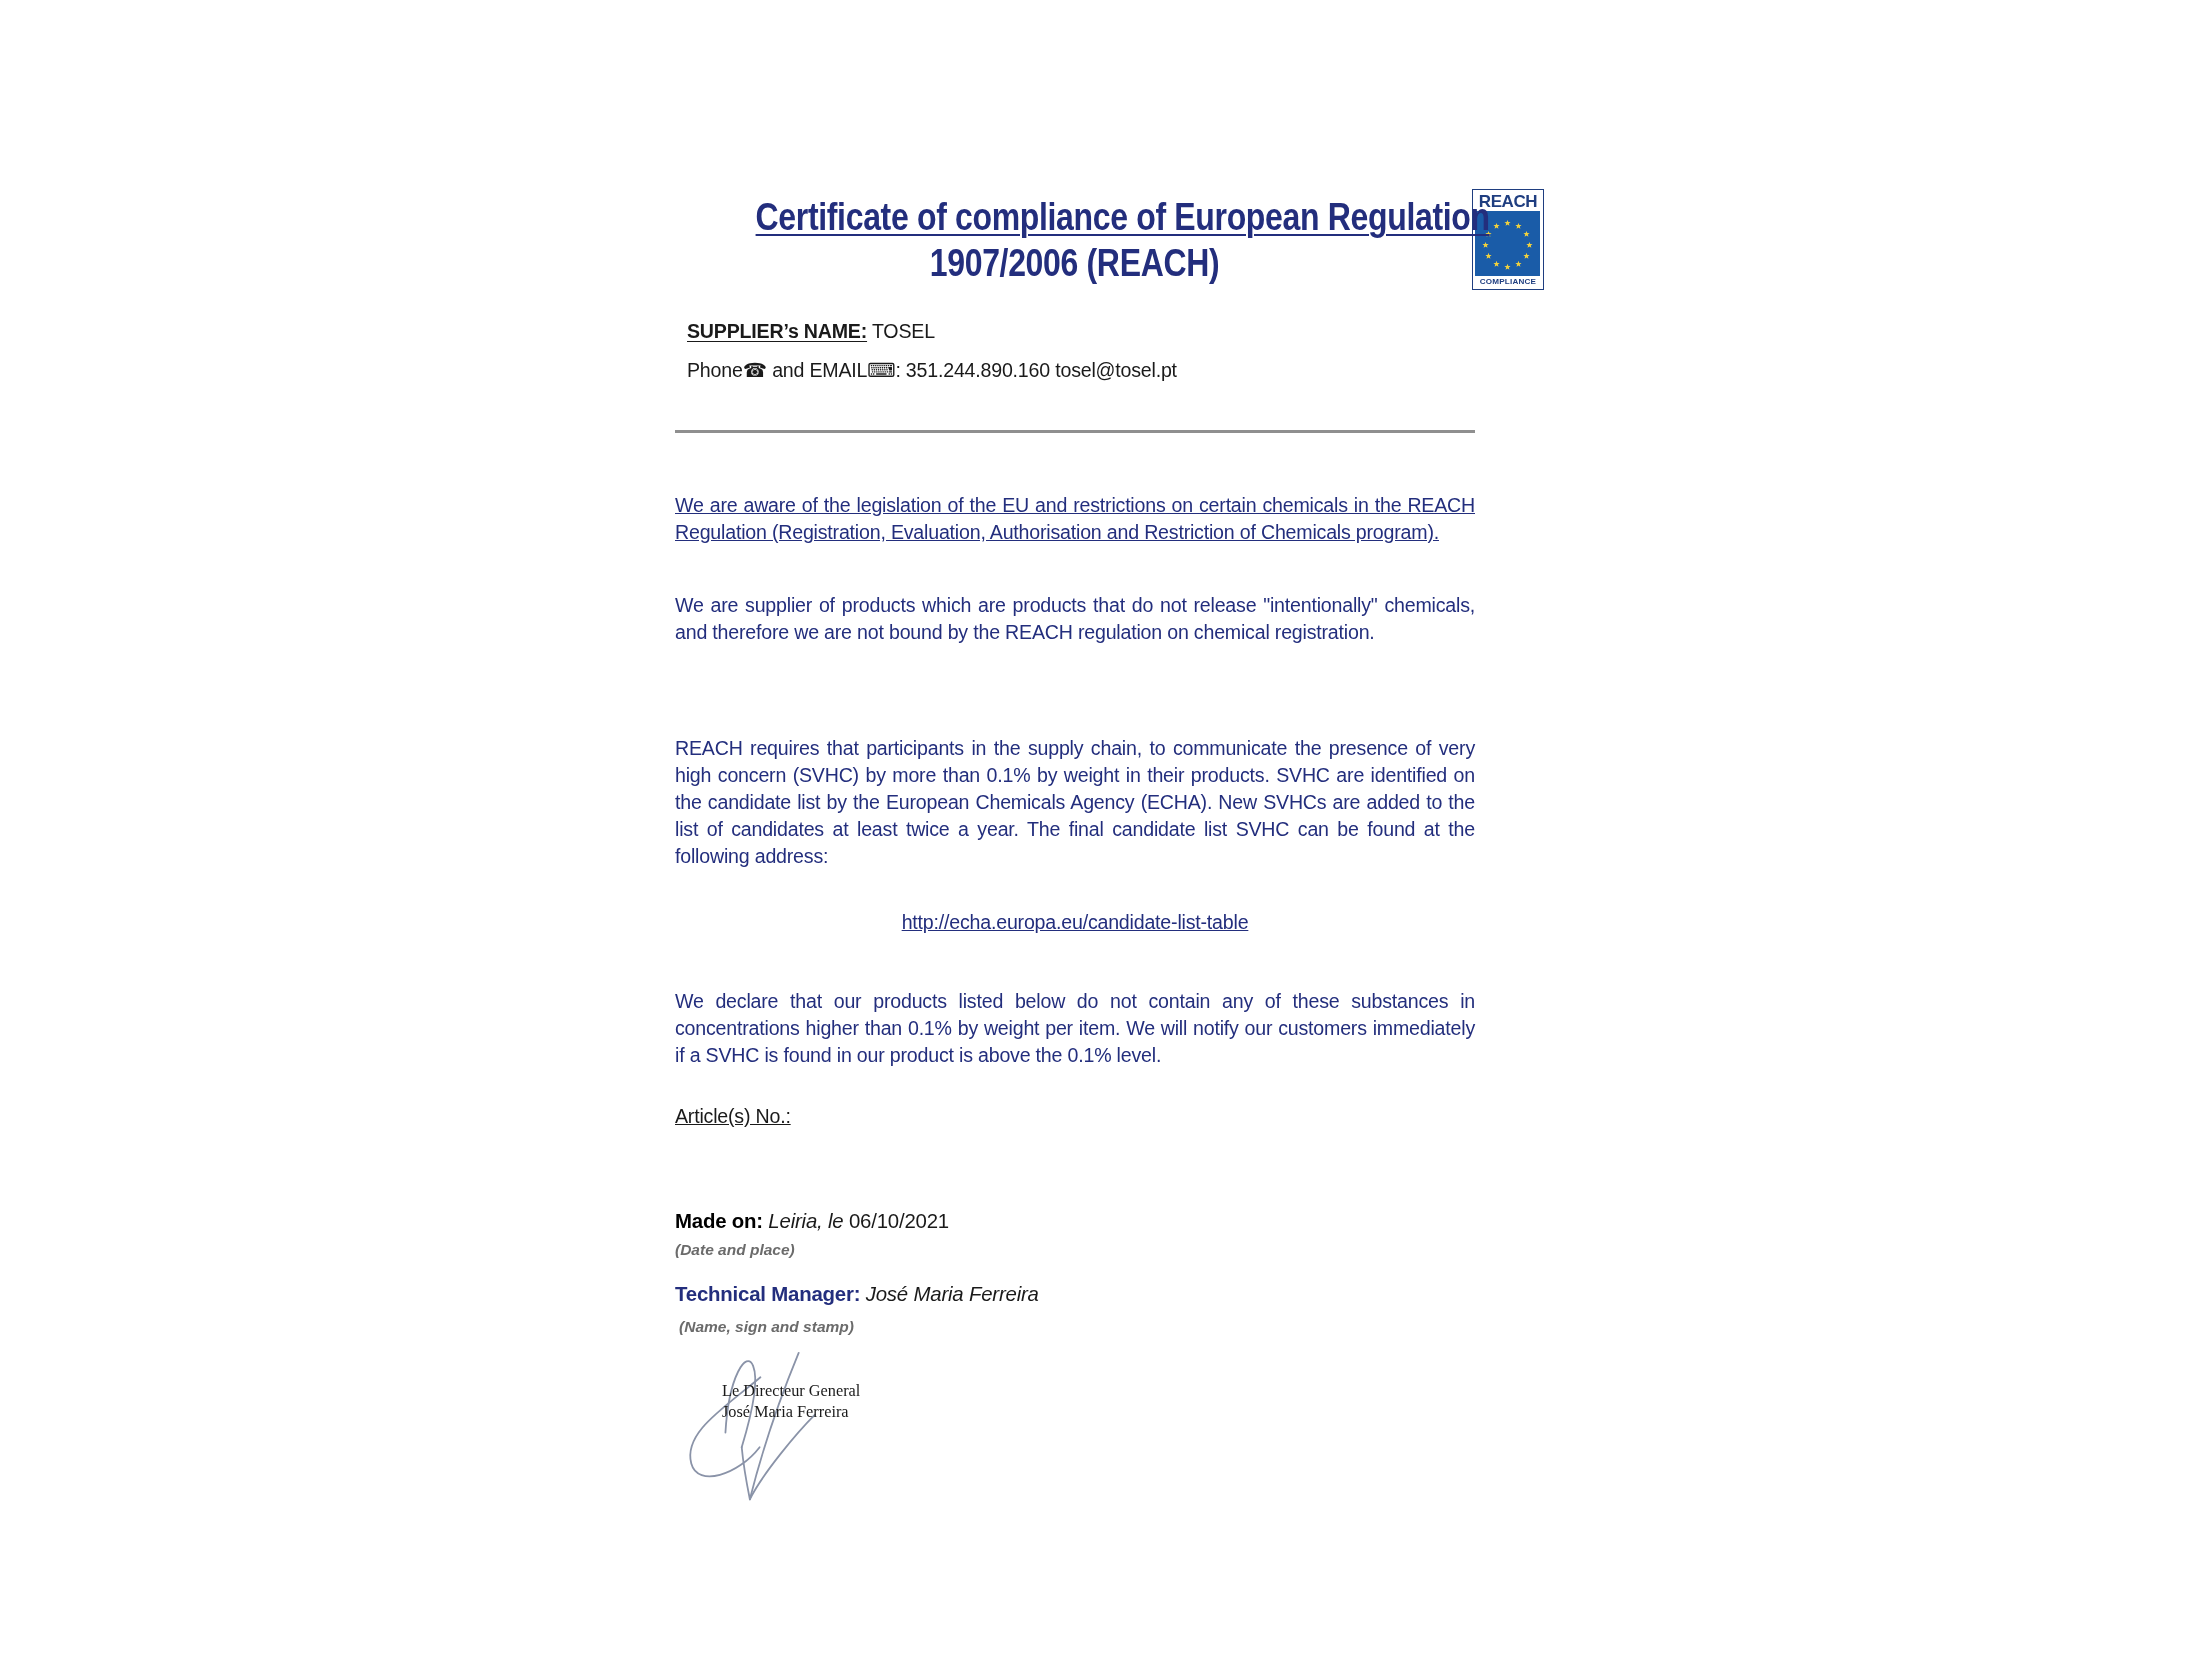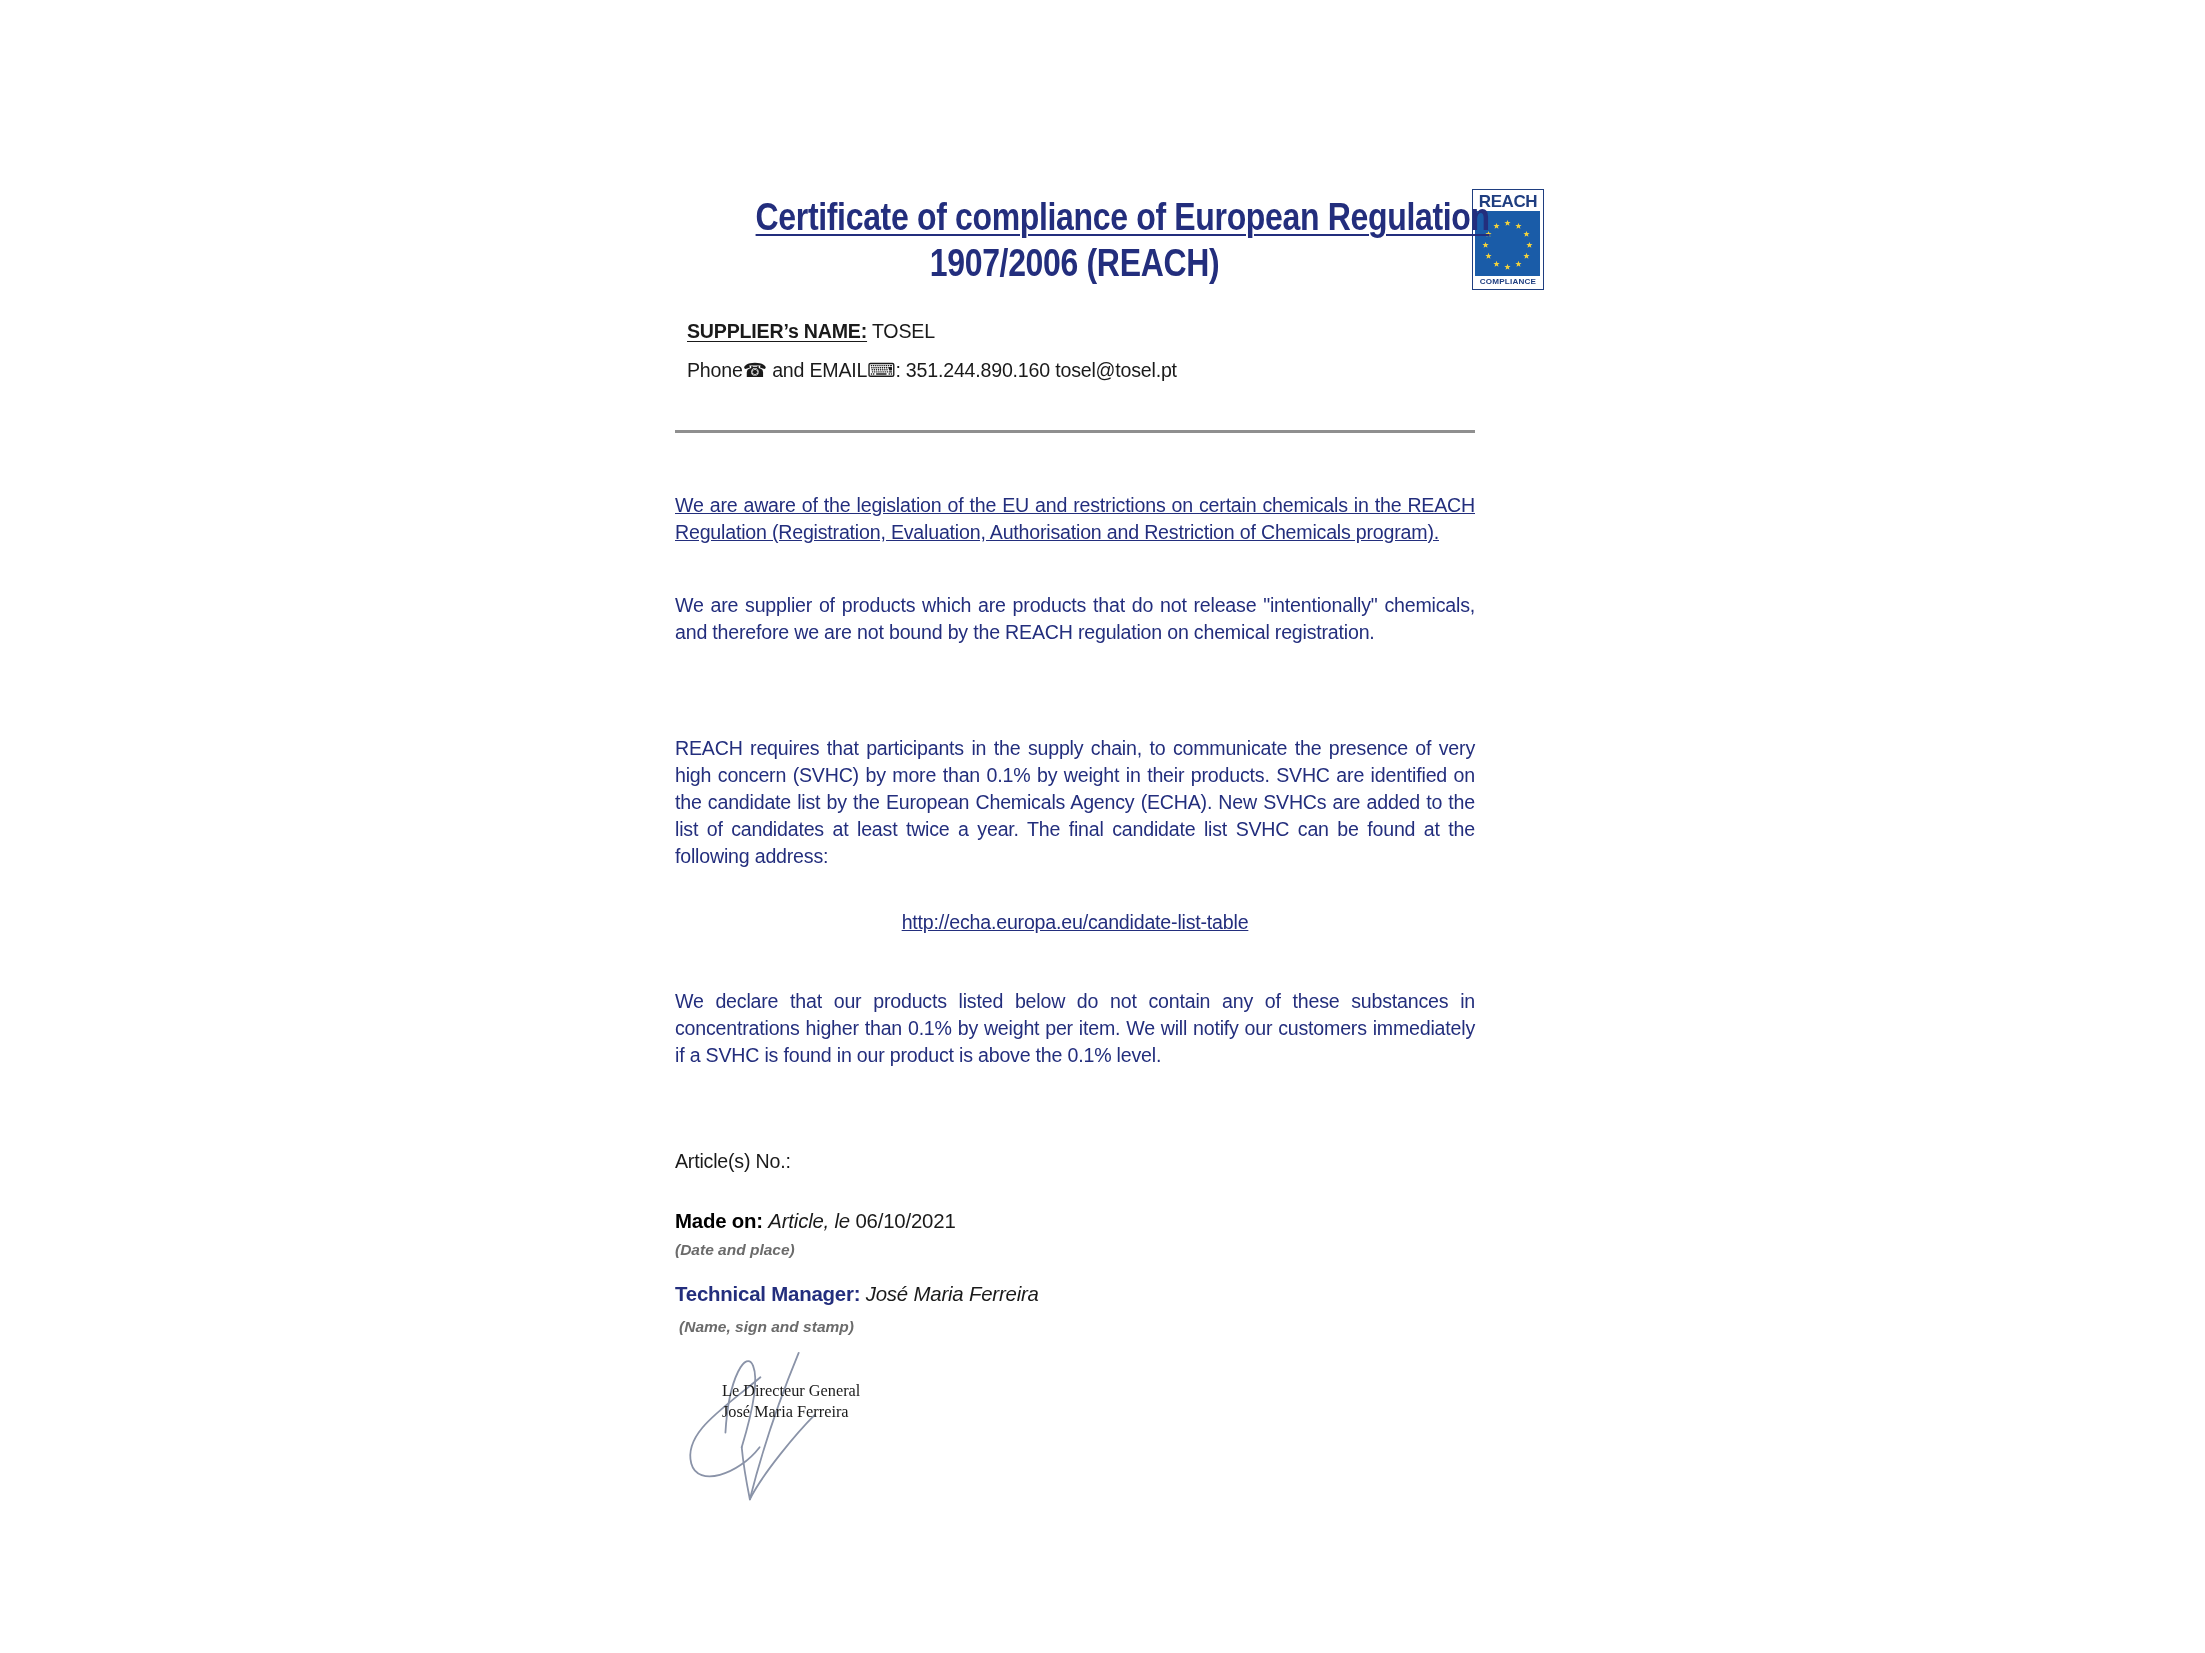--- a/index.html
+++ b/index.html
@@ -57,21 +57,21 @@
 
   .link-line { top: 911px; text-align: center; }
   .link-line a {
     color: #232E7D;
     font-size: 19.6px;
     text-decoration: underline;
     letter-spacing: -0.2px;
     cursor: pointer;
   }
 
-  .article { top: 1150px; color: #1a1a1a; font-size: 19.6px; letter-spacing: -0.2px; }
+  .article { top: 1105px; color: #1a1a1a; font-size: 19.6px; letter-spacing: -0.2px; text-decoration: underline; }
 
   .madeon { top: 1210px; font-size: 20.4px; letter-spacing: -0.2px; }
   .madeon .lbl { font-weight: bold; color: #000000; }
   .madeon .place { font-style: italic; color: #1a1a1a; }
   .madeon .date { color: #1a1a1a; }
 
   .note { font-size: 15.5px; font-style: italic; color: #6B6B6B; letter-spacing: 0; font-weight: bold; }
   .datenote { top: 1241px; }
   .namenote { top: 1318px; padding-left: 4.1px; }
 
@@ -153,21 +153,21 @@
     <p class="para p1">We are aware of the legislation of the EU and restrictions on certain chemicals in the REACH Regulation (Registration, Evaluation, Authorisation and Restriction of Chemicals program).</p>
     <p class="para p2">We are supplier of products which are products that do not release "intentionally" chemicals, and therefore we are not bound by the REACH regulation on chemical registration.</p>
     <p class="para p3">REACH requires that participants in the supply chain, to communicate the presence of very high concern (SVHC) by more than 0.1% by weight in their products. SVHC are identified on the candidate list by the European Chemicals Agency (ECHA). New SVHCs are added to the list of candidates at least twice a year. The final candidate list SVHC can be found at the following address:</p>
 
     <p class="link-line"><a>http://echa.europa.eu/candidate-list-table</a></p>
 
     <p class="para p4">We declare that our products listed below do not contain any of these substances in concentrations higher than 0.1% by weight per item. We will notify our customers immediately if a SVHC is found in our product is above the 0.1% level.</p>
 
     <p class="article">Article(s) No.:</p>
 
-    <p class="madeon"><span class="lbl">Made on:</span> <span class="place">Article, le</span> <span class="date">06/10/2021</span></p>
+    <p class="madeon"><span class="lbl">Made on:</span> <span class="place">Leiria, le</span> <span class="date">06/10/2021</span></p>
     <p class="note datenote">(Date and place)</p>
 
     <p class="techmgr"><span class="lbl">Technical Manager:</span> <span class="name">José Maria Ferreira</span></p>
     <p class="note namenote">(Name, sign and stamp)</p>
 
     <div class="signature">
       <svg class="sig-svg" viewBox="0 0 220 210" xmlns="http://www.w3.org/2000/svg">
         <g fill="none" stroke="#8A93A8" stroke-width="2.2" stroke-linecap="round">
           <path d="M105,42 C60,80 10,110 20,148 C28,178 78,162 104,128"></path>
           <path d="M62,110 C66,40 88,8 96,28 C104,48 92,95 82,128"></path>

